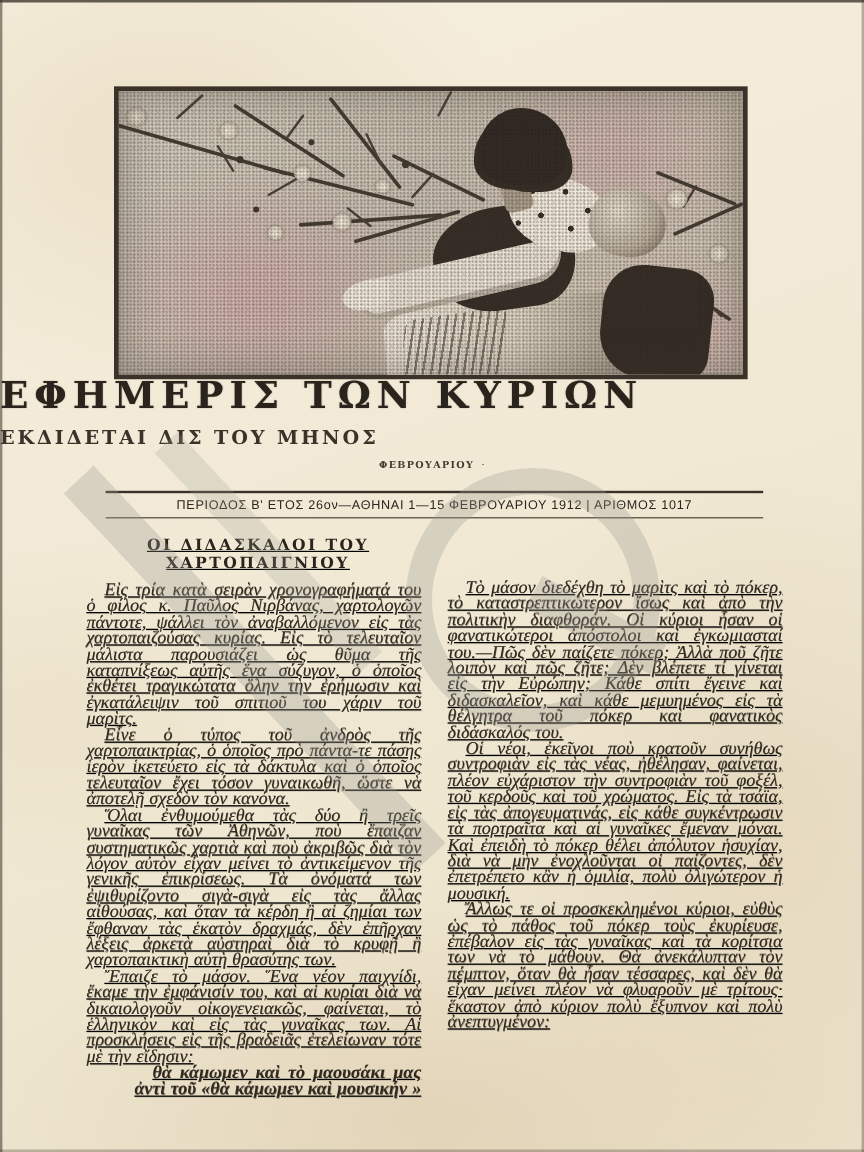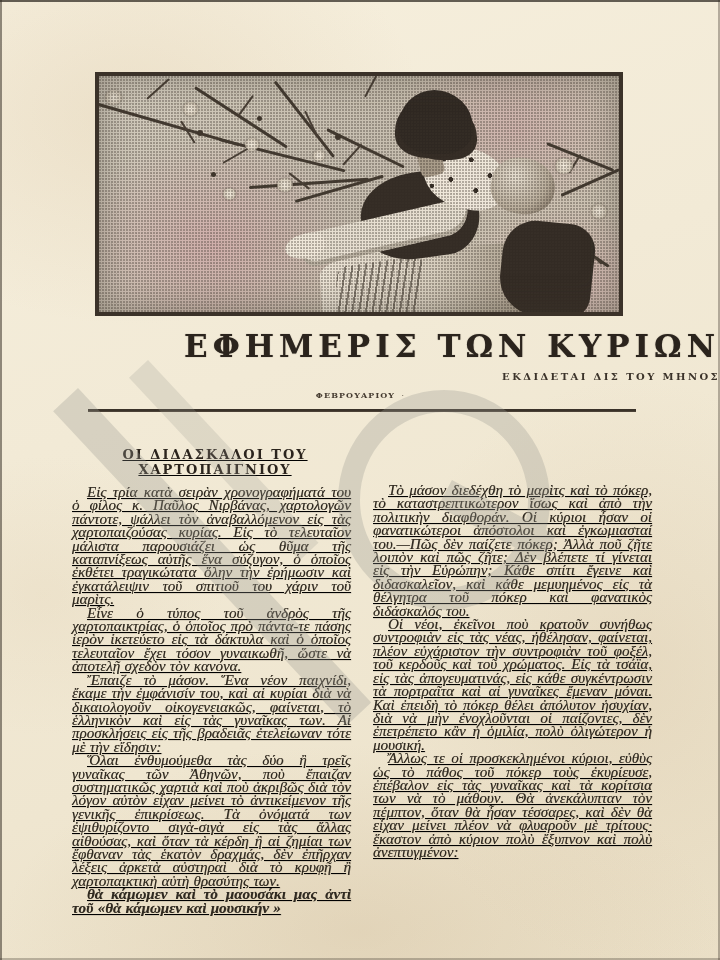--- a/index.html
+++ b/index.html
@@ -200,36 +200,36 @@
   }
   #illus-vignette {
     position: absolute;
     inset: 0;
     box-shadow: inset 0 0 34px rgba(62,54,44,0.40);
   }
 
   
   #masthead {
     position: absolute;
-    left: 0; right: 0; top: 328px;
-    text-align: right;
+    left: 0; right: 0; top: 312px;
+    text-align: left;
   }
   #masthead-title {
     font-family: "DejaVu Serif", "Liberation Serif", serif;
     font-size: 31px;
     letter-spacing: 5px;
     color: #2b241d;
     font-weight: 700;
     white-space: nowrap;
     text-shadow: 0 0 1px rgba(43,36,29,0.5);
   }
   #masthead-sub1 {
     margin-top: 7px;
     font-family: "DejaVu Serif", "Liberation Serif", serif;
-    font-size: 10px;
+    font-size: 16px;
     letter-spacing: 2.4px;
     color: #3b332a;
     font-weight: 700;
   }
   #masthead-sub2-wrap {
     margin-top: 8px;
     display: flex;
     align-items: baseline;
     justify-content: center;
     gap: 6px;
@@ -310,20 +310,21 @@
     line-height: 13.4px;
     color: #2f2920;
     text-align: justify;
     text-indent: 15px;
     word-spacing: 0.6px;
     -webkit-font-smoothing: none;
   }
   .column p.bold-tail {
     font-weight: 700;
     font-style: italic;
+    margin-left: 40px;
   }
   #right-column {
     margin-top: -2px;
   }
   
   .column p {
     text-shadow: 0.35px 0.25px 0.5px rgba(60,52,40,0.55);
   }
 
   
@@ -439,32 +440,33 @@
       <div id="masthead-title">ΕΦΗΜΕΡΙΣ ΤΩΝ ΚΥΡΙΩΝ</div>
       <div id="masthead-sub1">ΕΚΔΙΔΕΤΑΙ ΔΙΣ ΤΟΥ ΜΗΝΟΣ</div>
       <div id="masthead-sub2-wrap">
         <span id="masthead-editor-label">ΦΕΒΡΟΥΑΡΙΟΥ</span>
         <span id="masthead-sep">·</span>
       </div>
     </div>
 
     <div id="issue-block">
       <div class="rule"></div>
+      <div id="issue-line">ΠΕΡΙΟΔΟΣ Β' ΕΤΟΣ 26ον—ΑΘΗΝΑΙ 1—15 ΦΕΒΡΟΥΑΡΙΟΥ 1912 | ΑΡΙΘΜΟΣ 1017</div>
       <div class="rule thin"></div>
     </div>
 
     <div id="article">
       <div id="headline">ΟΙ ΔΙΔΑΣΚΑΛΟΙ ΤΟΥ ΧΑΡΤΟΠΑΙΓΝΙΟΥ</div>
 
       <div id="columns">
         <div class="column" id="left-column">
           <p>Εἰς τρία κατὰ σειρὰν χρονογραφήματά του ὁ φίλος κ. Παῦλος Νιρβάνας, χαρτολογῶν πάντοτε, ψάλλει τὸν ἀναβαλλόμενον εἰς τὰς χαρτοπαιζούσας κυρίας. Εἰς τὸ τελευταῖον μάλιστα παρουσιάζει ὡς θῦμα τῆς καταπνίξεως αὐτῆς ἕνα σύζυγον, ὁ ὁποῖος ἐκθέτει τραγικώτατα ὅλην τὴν ἐρήμωσιν καὶ ἐγκατάλειψιν τοῦ σπιτιοῦ του χάριν τοῦ μαρὶτς.</p>
           <p>Εἶνε ὁ τύπος τοῦ ἀνδρὸς τῆς χαρτοπαικτρίας, ὁ ὁποῖος πρὸ πάντα-τε πάσης ἱερὸν ἱκετεύετο εἰς τὰ δάκτυλα καὶ ὁ ὁποῖος τελευταῖον ἔχει τόσον γυναικωθῆ, ὥστε νὰ ἀποτελῇ σχεδὸν τὸν κανόνα.</p>
+          <p>Ὅλαι ἐνθυμούμεθα τὰς δύο ἢ τρεῖς γυναῖκας τῶν Ἀθηνῶν, ποὺ ἔπαιζαν συστηματικῶς χαρτιὰ καὶ ποὺ ἀκριβῶς διὰ τὸν λόγον αὐτὸν εἶχαν μείνει τὸ ἀντικείμενον τῆς γενικῆς ἐπικρίσεως. Τὰ ὀνόματά των ἐψιθυρίζοντο σιγὰ-σιγὰ εἰς τὰς ἄλλας αἰθούσας, καὶ ὅταν τὰ κέρδη ἢ αἱ ζημίαι των ἔφθαναν τὰς ἑκατὸν δραχμάς, δὲν ἐπῆρχαν λέξεις ἀρκετὰ αὐστηραὶ διὰ τὸ κρυφῇ ἢ χαρτοπαικτικὴ αὐτὴ θρασύτης των.</p>
           <p>Ἔπαιζε τὸ μάσον. Ἕνα νέον παιχνίδι, ἔκαμε τὴν ἐμφάνισίν του, καὶ αἱ κυρίαι διὰ νὰ δικαιολογοῦν οἰκογενειακῶς, φαίνεται, τὸ ἑλληνικὸν καὶ εἰς τὰς γυναῖκας των. Αἱ προσκλήσεις εἰς τῆς βραδειᾶς ἐτελείωναν τότε μὲ τὴν εἴδησιν:</p>
-          <p>Ὅλαι ἐνθυμούμεθα τὰς δύο ἢ τρεῖς γυναῖκας τῶν Ἀθηνῶν, ποὺ ἔπαιζαν συστηματικῶς χαρτιὰ καὶ ποὺ ἀκριβῶς διὰ τὸν λόγον αὐτὸν εἶχαν μείνει τὸ ἀντικείμενον τῆς γενικῆς ἐπικρίσεως. Τὰ ὀνόματά των ἐψιθυρίζοντο σιγὰ-σιγὰ εἰς τὰς ἄλλας αἰθούσας, καὶ ὅταν τὰ κέρδη ἢ αἱ ζημίαι των ἔφθαναν τὰς ἑκατὸν δραχμάς, δὲν ἐπῆρχαν λέξεις ἀρκετὰ αὐστηραὶ διὰ τὸ κρυφῇ ἢ χαρτοπαικτικὴ αὐτὴ θρασύτης των.</p>
           <p class="bold-tail">θὰ κάμωμεν καὶ τὸ μαουσάκι μας ἀντὶ τοῦ «θὰ κάμωμεν καὶ μουσικήν »</p>
         </div>
 
         <div class="column" id="right-column">
           <p>Τὸ μάσον διεδέχθη τὸ μαρὶτς καὶ τὸ πόκερ, τὸ καταστρεπτικώτερον ἴσως καὶ ἀπὸ τὴν πολιτικὴν διαφθοράν. Οἱ κύριοι ἦσαν οἱ φανατικώτεροι ἀπόστολοι καὶ ἐγκωμιασταί του.—Πῶς δὲν παίζετε πόκερ; Ἀλλὰ ποῦ ζῆτε λοιπὸν καὶ πῶς ζῆτε; Δὲν βλέπετε τί γίνεται εἰς τὴν Εὐρώπην; Κάθε σπίτι ἔγεινε καὶ διδασκαλεῖον, καὶ κάθε μεμυημένος εἰς τὰ θέλγητρα τοῦ πόκερ καὶ φανατικὸς διδάσκαλός του.</p>
           <p>Οἱ νέοι, ἐκεῖνοι ποὺ κρατοῦν συνήθως συντροφιὰν εἰς τὰς νέας, ἠθέλησαν, φαίνεται, πλέον εὐχάριστον τὴν συντροφιὰν τοῦ φοξέλ, τοῦ κερδοῦς καὶ τοῦ χρώματος. Εἰς τὰ τσάϊα, εἰς τὰς ἀπογευματινάς, εἰς κάθε συγκέντρωσιν τὰ πορτραῖτα καὶ αἱ γυναῖκες ἔμεναν μόναι. Καὶ ἐπειδὴ τὸ πόκερ θέλει ἀπόλυτον ἡσυχίαν, διὰ νὰ μὴν ἐνοχλοῦνται οἱ παίζοντες, δὲν ἐπετρέπετο κἂν ἡ ὁμιλία, πολὺ ὀλιγώτερον ἡ μουσική.</p>
           <p>Ἄλλως τε οἱ προσκεκλημένοι κύριοι, εὐθὺς ὡς τὸ πάθος τοῦ πόκερ τοὺς ἐκυρίευσε, ἐπέβαλον εἰς τὰς γυναῖκας καὶ τὰ κορίτσια των νὰ τὸ μάθουν. Θὰ ἀνεκάλυπταν τὸν πέμπτον, ὅταν θὰ ἦσαν τέσσαρες, καὶ δὲν θὰ εἶχαν μείνει πλέον νὰ φλυαροῦν μὲ τρίτους· ἕκαστον ἀπὸ κύριον πολὺ ἔξυπνον καὶ πολὺ ἀνεπτυγμένον:</p>
         </div>
       </div>
     </div>

